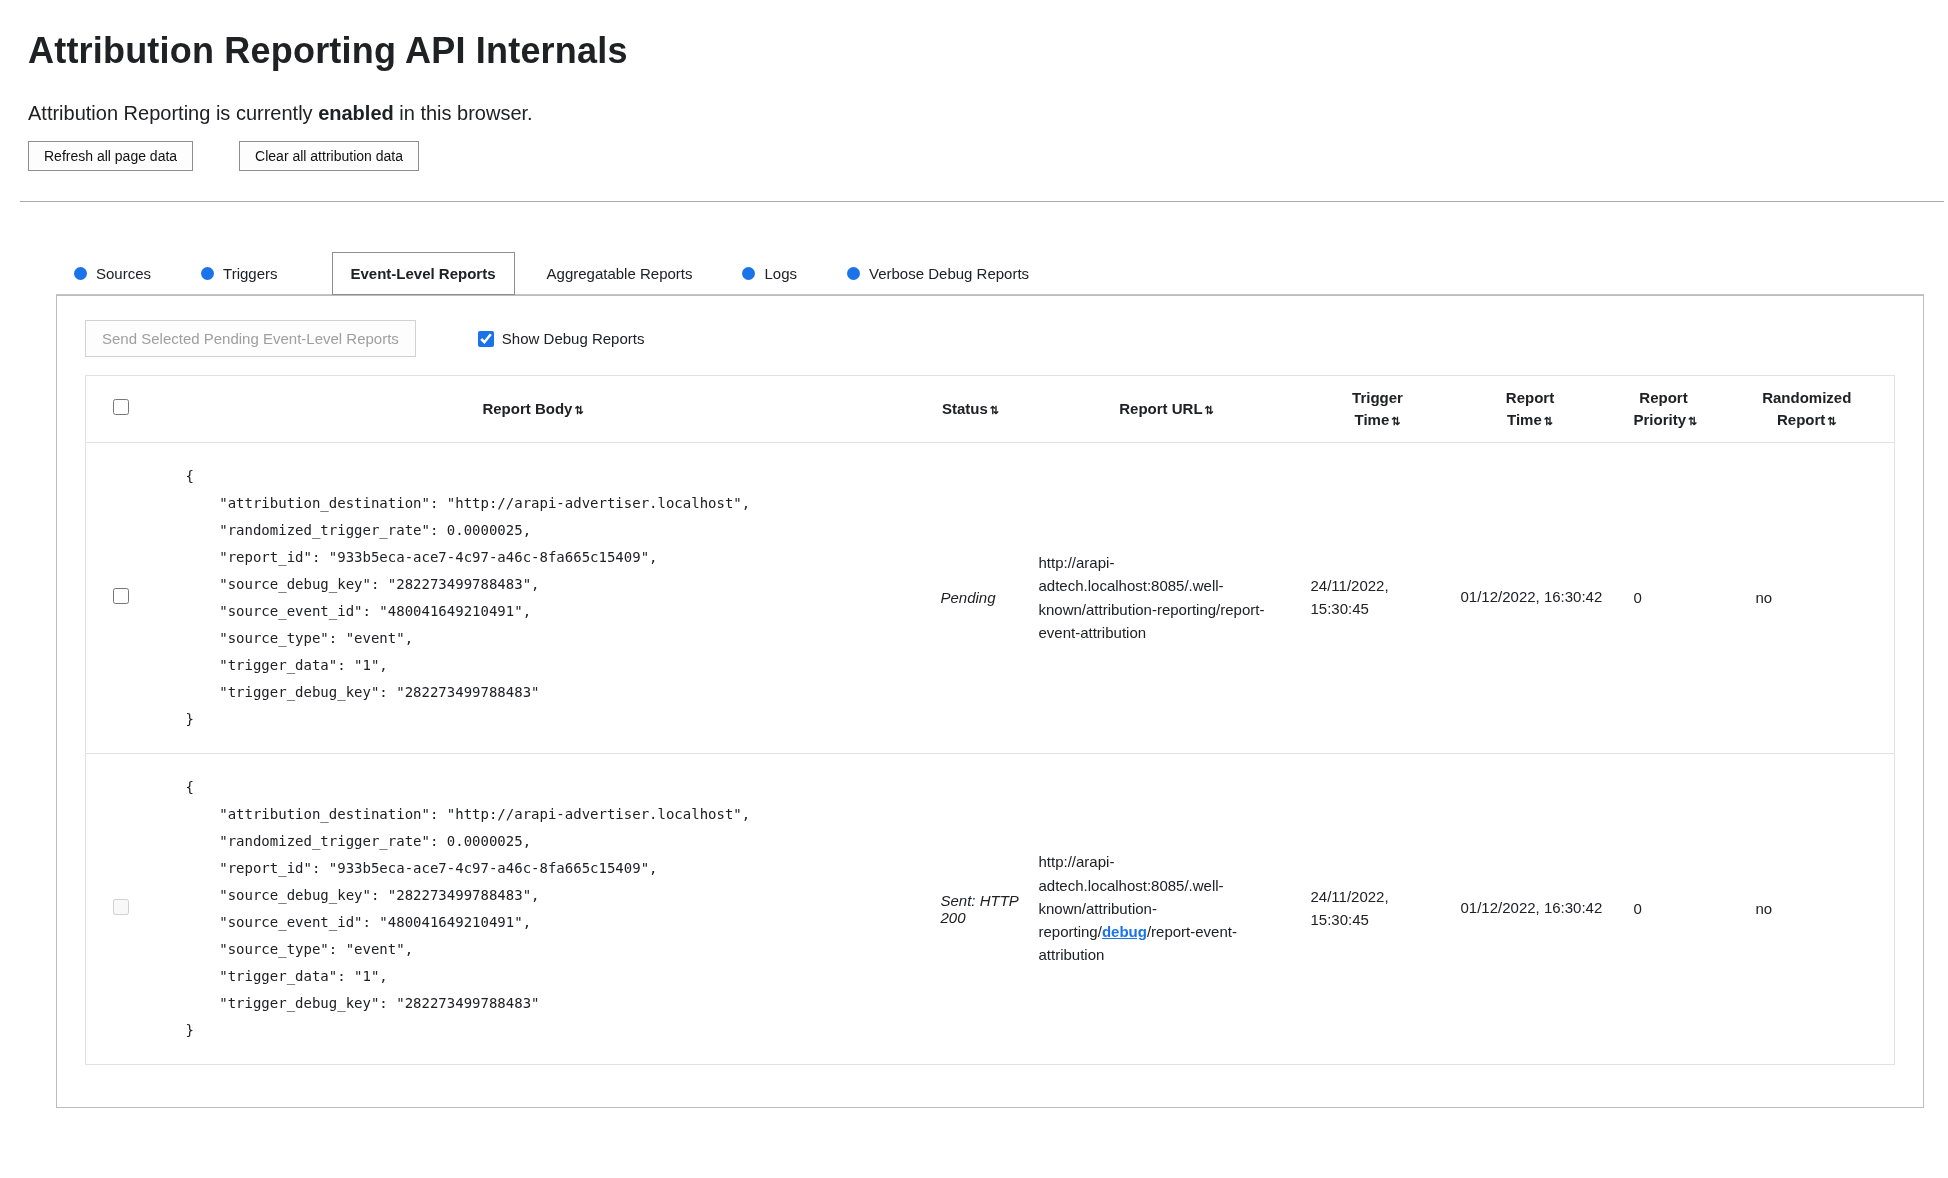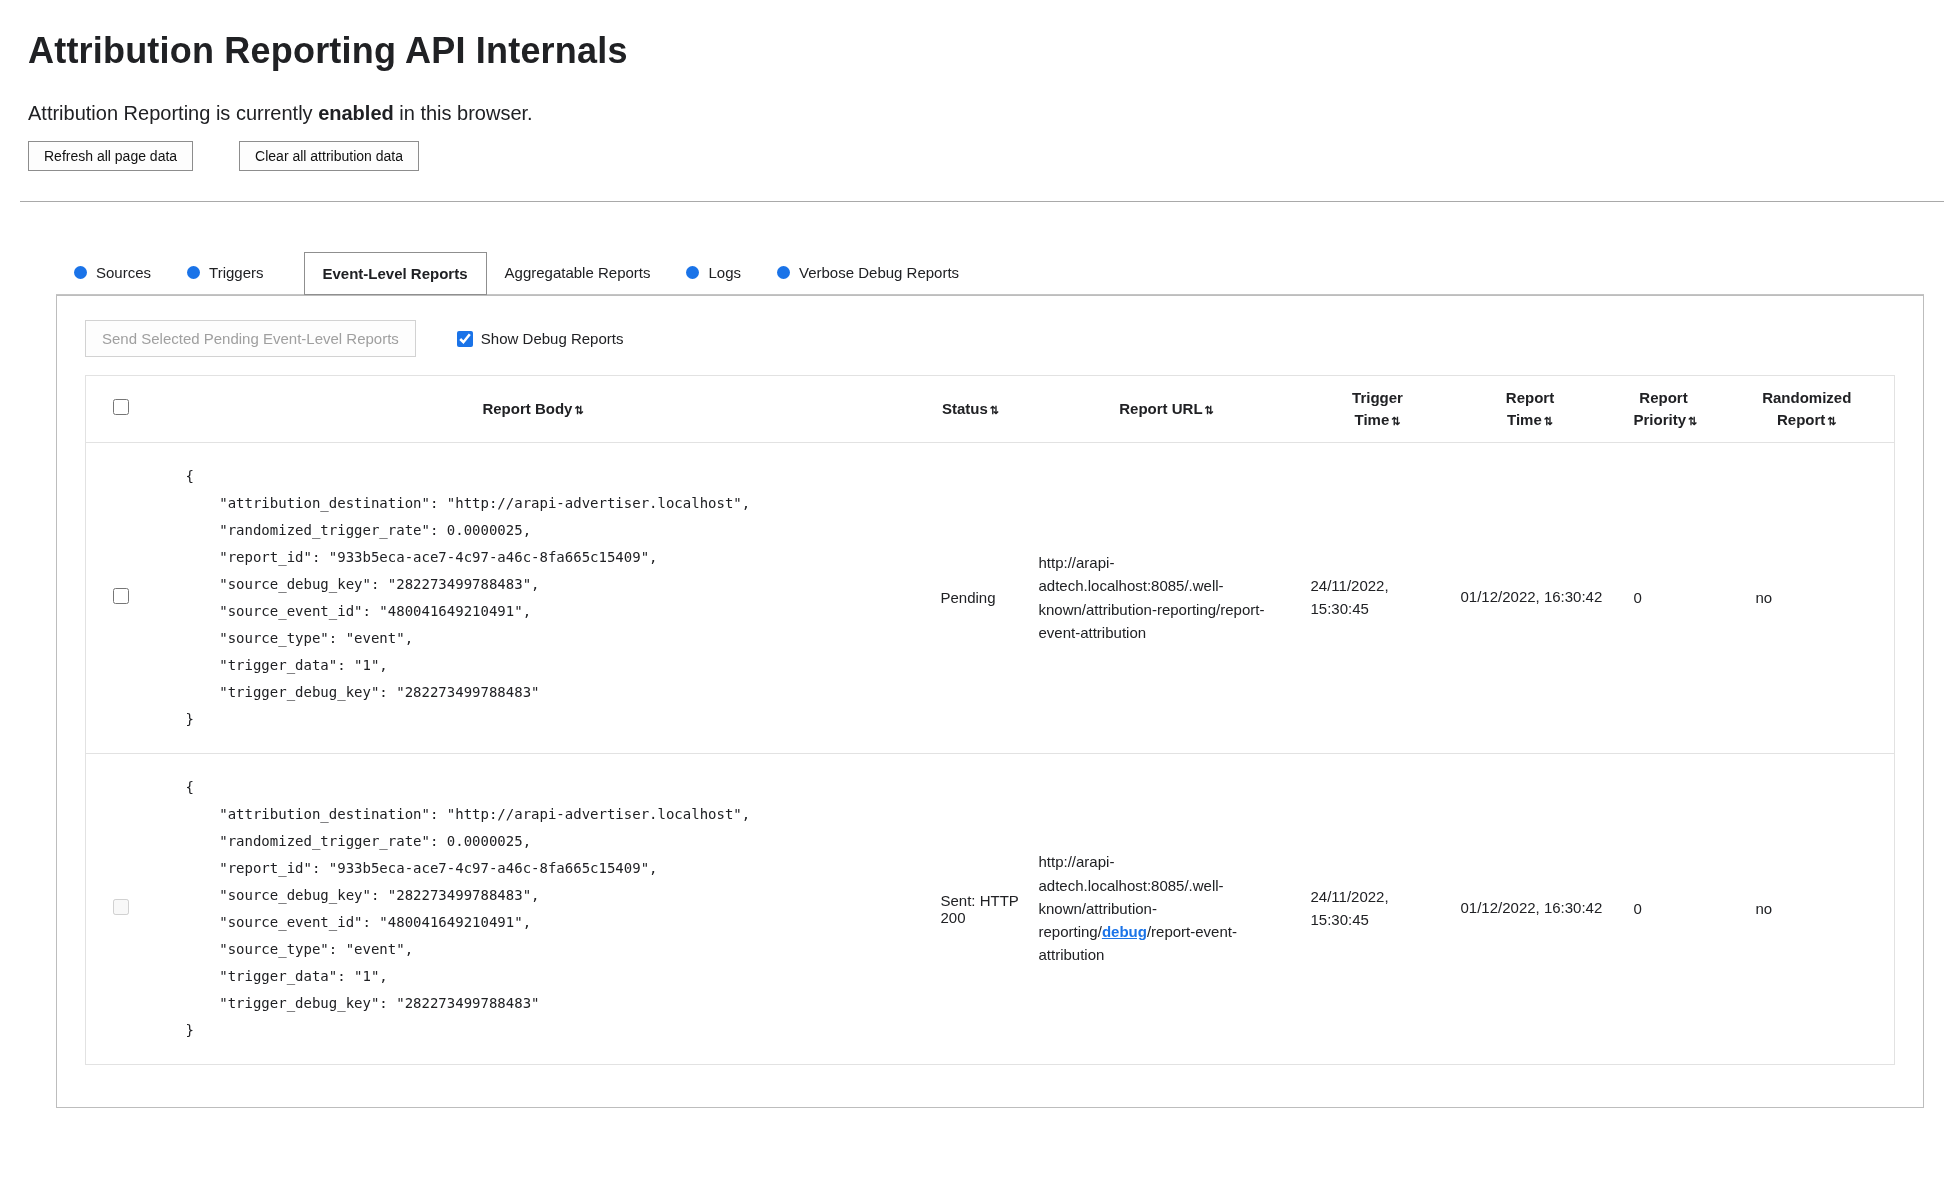--- a/index.html
+++ b/index.html
@@ -15,51 +15,51 @@
   .actions { display: flex; gap: 46px; }
   .actions button {
     font-family: "Liberation Sans", sans-serif; font-size: 14px; color: #111;
     background: #fdfdfd; border: 1px solid #8d8d8d; border-radius: 0;
     padding: 6px 15px; cursor: pointer;
   }
   hr.divider { border: none; border-top: 1px solid #a9a9a9; margin: 30px 4px 0 20px; }
 
   .content { padding: 0 24px 0 56px; }
 
-  .tabs { display: flex; align-items: flex-start; margin-top: 50px; border-bottom: 1px solid #c4c4c4; }
+  .tabs { display: flex; align-items: center; margin-top: 50px; border-bottom: 1px solid #c4c4c4; gap: 14px; }
   .tab { display: flex; align-items: center; padding: 12px 18px; font-size: 15px; cursor: pointer; white-space: nowrap; }
   .tab .dot { width: 13px; height: 13px; border-radius: 50%; background: var(--accent); margin-right: 9px; flex: none; }
   .tab.active { border: 1px solid #8f8f8f; font-weight: 700; background: #fff; margin-bottom: -1px; margin-left: 22px; }
 
   h2.section-heading { font-size: 23px; font-weight: 700; margin: 30px 0 22px 0; }
 
   .panel { border: 1px solid var(--border-mid); padding: 24px 28px 42px 28px; margin-bottom: 24px; background: #fff; }
   .panel-toolbar { display: flex; align-items: center; }
   .send-btn {
     font-family: "Liberation Sans", sans-serif; font-size: 15px; color: #9f9f9f;
     background: #fdfdfd; border: 1px solid #d2d2d2; border-radius: 0; padding: 9px 16px;
   }
-  .debug-toggle { display: flex; align-items: center; margin-left: 41px; font-size: 15px; gap: 8px; cursor: pointer; }
+  .debug-toggle { display: flex; align-items: center; margin-left: 62px; font-size: 15px; gap: 8px; cursor: pointer; }
   input[type="checkbox"] { width: 16px; height: 16px; accent-color: var(--accent); margin: 0; }
 
   table.reports { border-collapse: collapse; width: 100%; margin-top: 18px; border: 1px solid var(--border-light); }
   table.reports thead tr { border-bottom: 1px solid var(--border-light); }
   table.reports tbody tr { border-bottom: 1px solid var(--border-light); }
   th { font-size: 15px; font-weight: 700; text-align: center; padding: 11px 6px; vertical-align: middle; cursor: pointer; }
   th .hdr { display: inline-block; line-height: 1.45; }
   th.c-narrow58 .hdr { max-width: 60px; }
   th.c-narrow92 .hdr { max-width: 94px; }
   .sort { font-size: 11px; margin-left: 2px; color: #202124; }
   td { font-size: 15px; vertical-align: middle; padding: 14px 8px; text-align: left; }
   td.cb, th.cb { text-align: center; }
   pre.body-json {
     font-family: "DejaVu Sans Mono", "Liberation Mono", monospace;
     font-size: 14px; line-height: 27px; margin: 0; padding: 6px 0 6px 22px; white-space: pre;
   }
-  td.status-cell { padding-left: 30px; padding-right: 4px; }
+  td.status-cell { padding-left: 30px; padding-right: 4px; font-style: italic; }
   td.url-cell { line-height: 1.55; overflow-wrap: break-word; word-break: break-word; padding-right: 18px; }
   .debug-link { color: var(--accent); font-weight: 700; text-decoration: underline; }
   td.time-cell { line-height: 1.5; padding-right: 4px; }
   td.priority-cell { padding-left: 26px; }
   td.rand-cell { padding-left: 36px; }
 </style>
 </head>
 <body>
 
 <div class="page">

